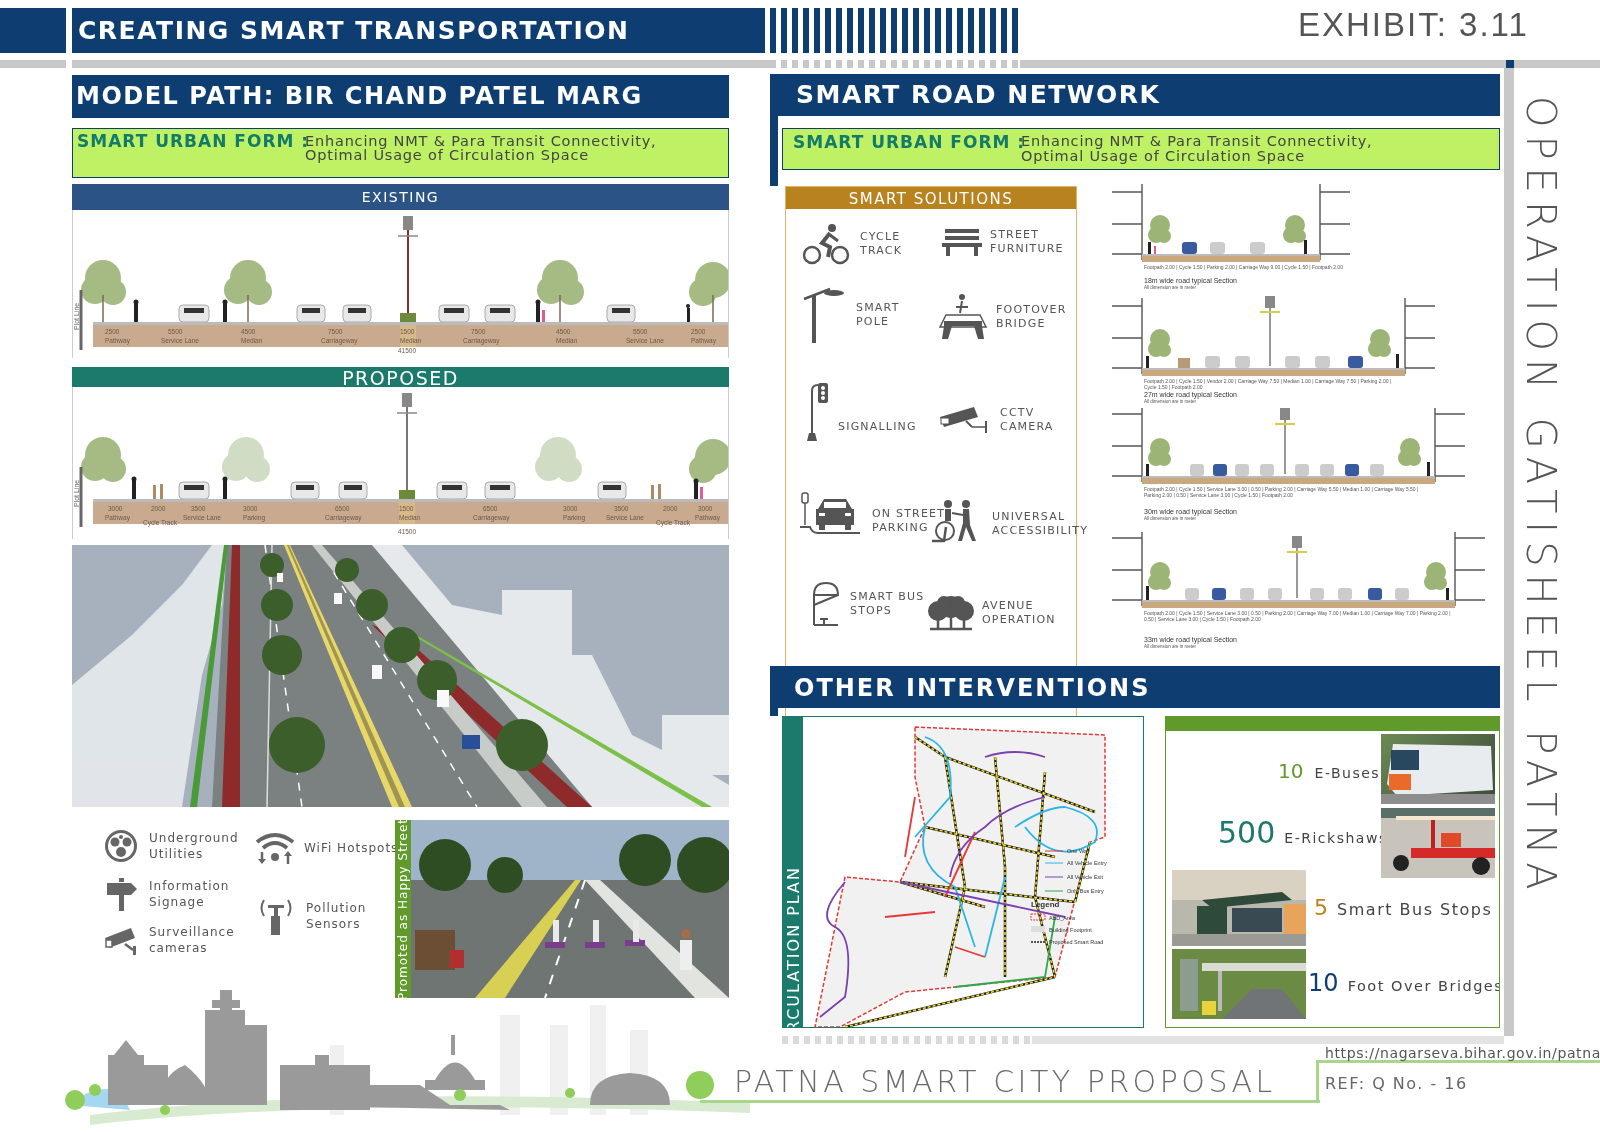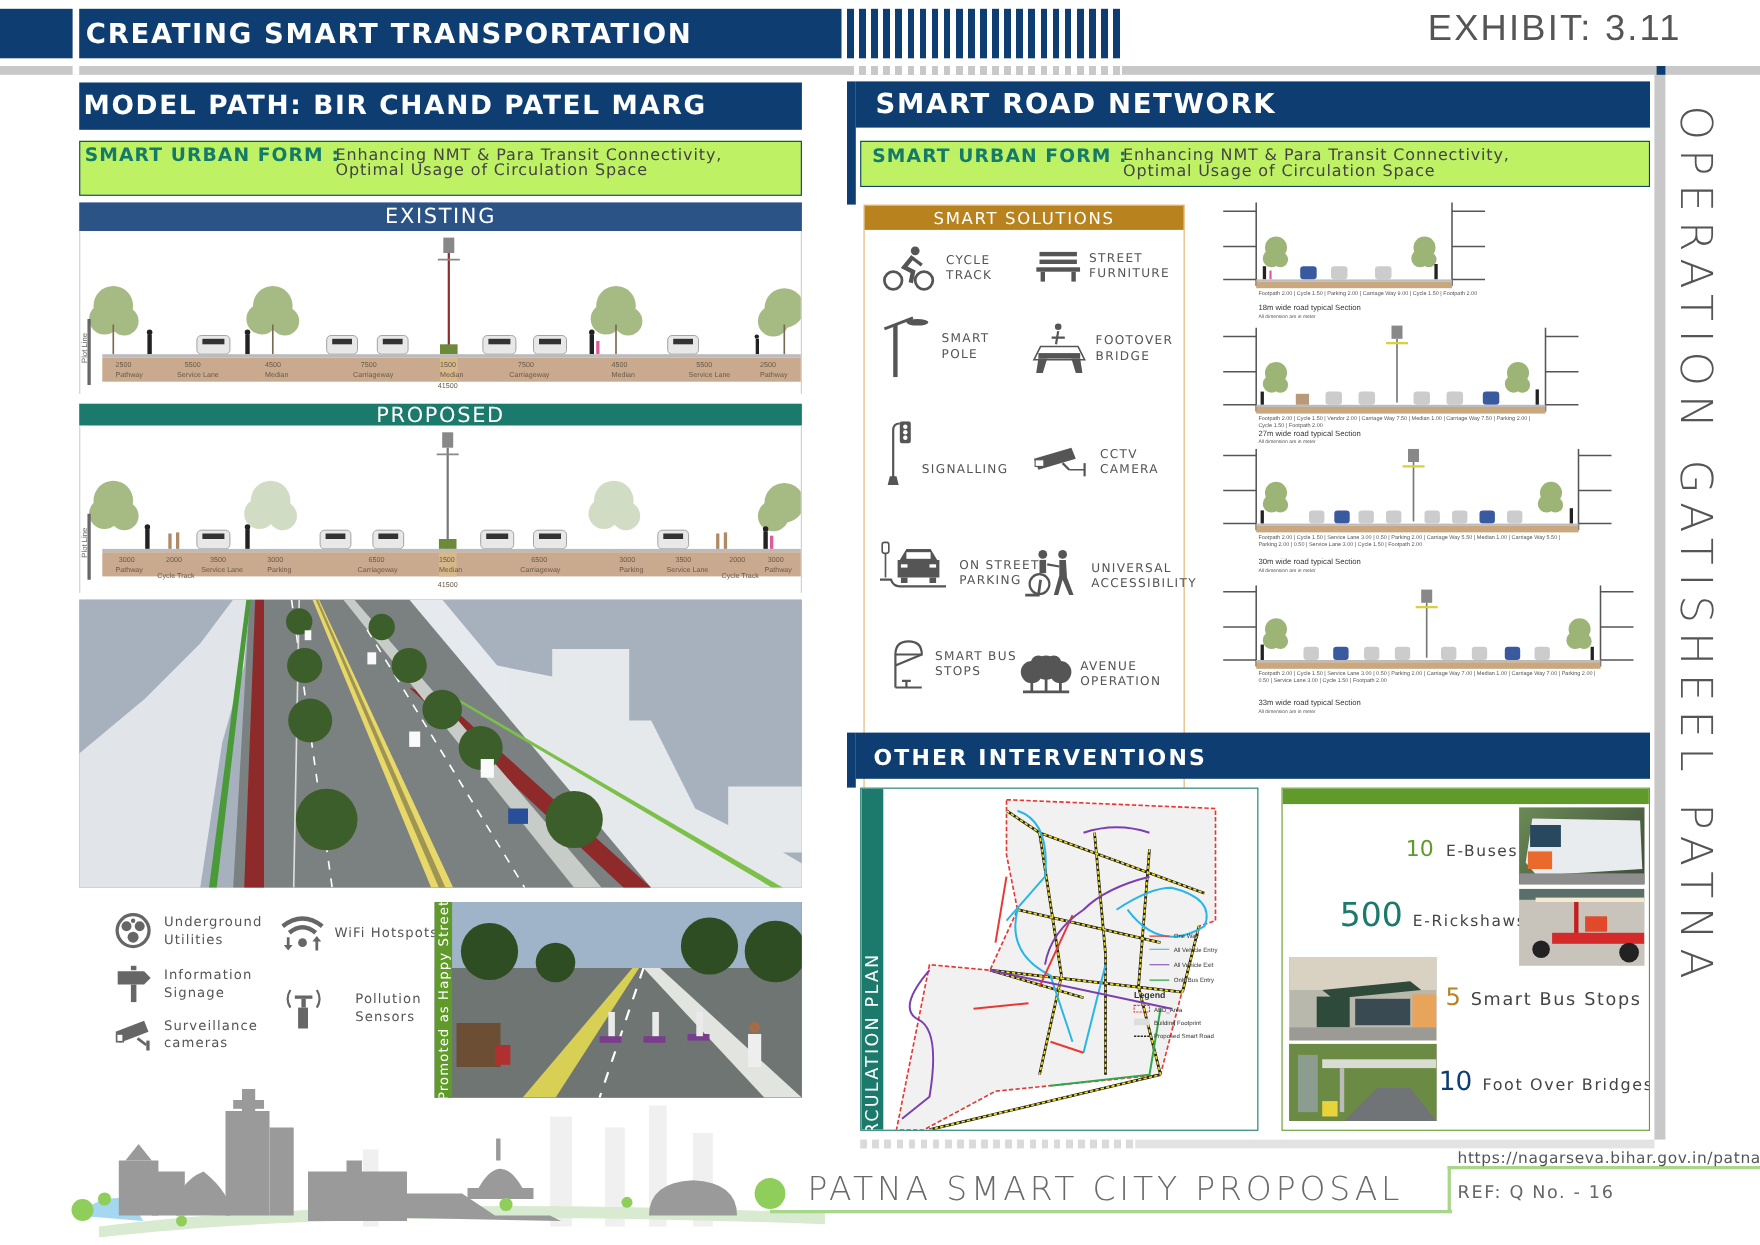--- a/index.html
+++ b/index.html
@@ -25,21 +25,21 @@
   .sec-title { background: #0e3d72; color: #fff; font-weight: bold; letter-spacing: 1.5px;
     font-family: "DejaVu Sans", sans-serif; }
   .lt-title { left: 72px; top: 75px; width: 657px; height: 43px; font-size: 24px; line-height: 43px; padding-left: 4px; }
   .form-box { background: #bef264; border: 1px solid #0e3d72; }
   .lt-form { left: 72px; top: 128px; width: 657px; height: 50px; }
   .form-label { position: absolute; left: 4px; top: 2px; color: #147a6a; font-weight: bold;
     font-size: 17px; letter-spacing: 1px; }
   .form-text { position: absolute; font-size: 14.5px; color: #444; line-height: 15px; letter-spacing: 0.8px; }
 
   .band-existing { left: 72px; top: 184px; width: 657px; height: 26px; background: #2b5386; color: #fff;
-    text-align: center; font-size: 19px; line-height: 26px; letter-spacing: 1.5px; }
+    text-align: center; font-size: 14px; line-height: 26px; letter-spacing: 1.5px; }
   .band-proposed { left: 72px; top: 367px; width: 657px; height: 20px; background: #1b7a6c; color: #fff;
     text-align: center; font-size: 19px; line-height: 22px; letter-spacing: 1.5px; }
 
   .section-drawing { border-left: 1px solid #ccc; border-right: 1px solid #ccc; background: #fff; overflow: hidden; }
   .sec-ex { left: 72px; top: 210px; width: 657px; height: 148px; }
   .sec-pr { left: 72px; top: 387px; width: 657px; height: 152px; }
 
   .render { left: 72px; top: 545px; width: 657px; height: 262px; overflow: hidden;
     background: linear-gradient(180deg, #a9b3bf 0%, #b7c0ca 100%); }
 
@@ -61,21 +61,21 @@
     text-align: center; font-size: 15px; line-height: 24px; letter-spacing: 1.5px; }
   .sol-item { position: absolute; display: flex; align-items: center; }
   .sol-item .lbl { font-size: 11px; color: #555; line-height: 14px; letter-spacing: 1.2px; margin-left: 8px; }
 
   .xsec { position: absolute; left: 1110px; width: 380px; }
   .xsec .cap { font-family: "Liberation Sans", sans-serif; font-size: 7px; color: #333; }
   .xsec .cap2 { font-family: "Liberation Sans", sans-serif; font-size: 4.5px; color: #555; }
   .xsec .dims { font-family: "Liberation Sans", sans-serif; font-size: 5px; color: #555; }
 
   .oi-frame-left { left: 770px; top: 666px; width: 8px; height: 50px; background: #0e3d72; }
-  .oi-title { left: 778px; top: 666px; width: 722px; height: 42px; font-size: 20px; line-height: 44px; padding-left: 16px; letter-spacing: 2px; }
+  .oi-title { left: 778px; top: 666px; width: 722px; height: 42px; font-size: 24px; line-height: 44px; padding-left: 16px; letter-spacing: 2px; }
 
   .circ { left: 782px; top: 716px; width: 362px; height: 312px; border: 1px solid #1b7a6c; background: #fff; overflow: hidden; }
   .circ-tag { position: absolute; left: 0; top: 0; width: 20px; height: 100%; background: #1b7a6c; }
   .circ-tag span { position: absolute; left: 50%; top: 78%; transform: translate(-50%,-50%) rotate(-90deg);
     color: #fff; font-size: 16px; white-space: nowrap; letter-spacing: 2px; }
 
   .fleet { left: 1165px; top: 716px; width: 335px; height: 312px; border: 1px solid #5f9a2a; background: #fff; overflow: hidden; }
   .fleet-head { position: absolute; left: 0; top: 0; width: 100%; height: 14px; background: #5f9a2a; }
   .fleet-row { position: absolute; white-space: nowrap; }
   .fleet-row .num { font-family: "DejaVu Sans", sans-serif; }
@@ -402,21 +402,21 @@
       </div>
   </div>
   <div class="icon-item abs" style="left:258px;top:896px;">
     <svg width="36" height="40" viewBox="0 0 36 40">
       <path d="M6 4 Q1 12 6 20" stroke="#666" stroke-width="2" fill="none"></path>
       <path d="M30 4 Q35 12 30 20" stroke="#666" stroke-width="2" fill="none"></path>
       <rect x="10" y="9" width="16" height="3" fill="#666"></rect>
         <rect x="16" y="12" width="4" height="8" fill="#666"></rect>
       <rect x="13" y="20" width="9" height="19" fill="#666"></rect>
     </svg>
-    <div class="lbl" style="margin-left:29px;">
+    <div class="lbl" style="margin-left:12px;">
         <div>Pollution</div>
         <div>Sensors</div>
       </div>
   </div>
 </div>
 
 <div class="abs happy">
   <svg width="334" height="178" viewBox="0 0 334 178" style="position:absolute;left:0;top:0;">
     <rect width="334" height="60" fill="#9fb4c8"></rect>
     <rect y="60" width="334" height="118" fill="#6e7572"></rect>

